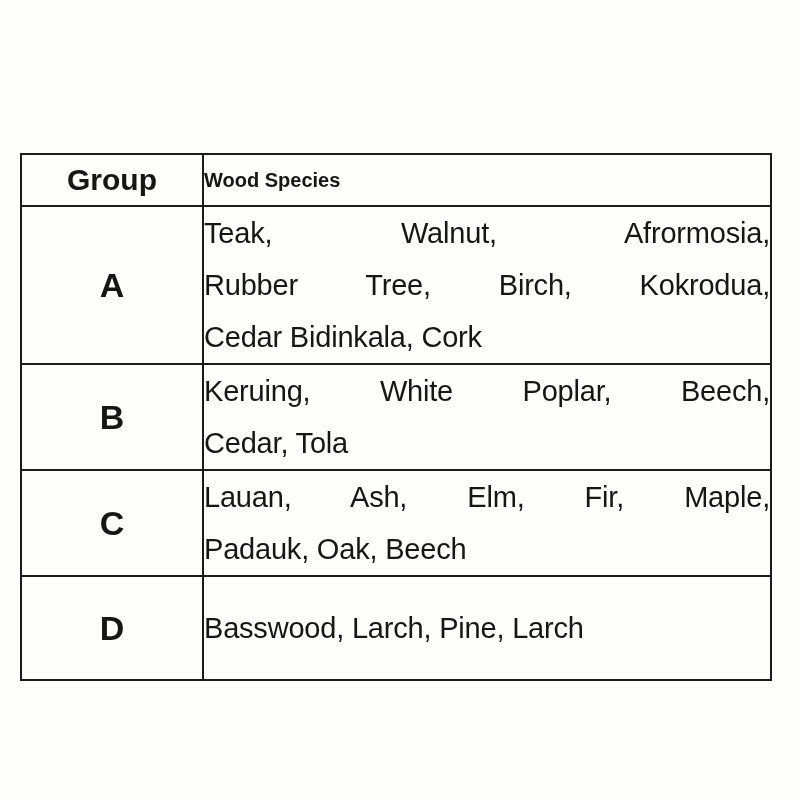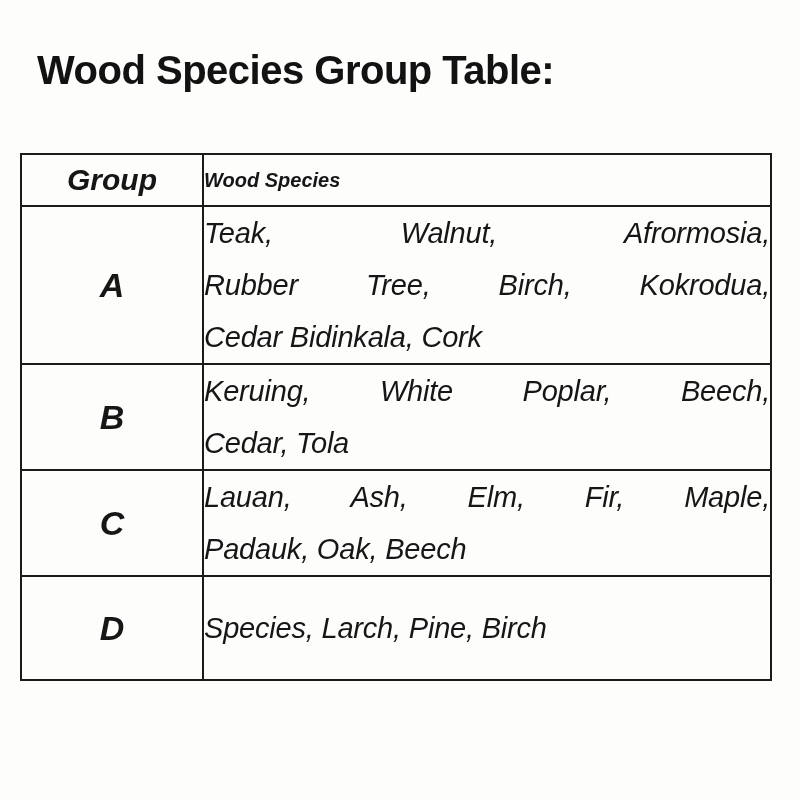--- a/index.html
+++ b/index.html
@@ -38,21 +38,20 @@
     color: #161616;
   }
   table.wood-table col.c-group   { width: 182px; }
   table.wood-table col.c-species { width: 568px; }
   table.wood-table th,
   table.wood-table td {
     border: 2px solid #1b1b1b;
     padding: 0;
     vertical-align: middle;
     background: #fdfdfc;
-    font-style: italic;
   }
   thead tr { height: 52px; }
   tbody tr { height: 104px; }
   th.h-group {
     text-align: center;
     font-weight: 700;
     font-size: 30px;
   }
   th.h-species {
     text-align: left;
@@ -80,21 +79,20 @@
   td.species-cell .lline {
     text-align: left;
     line-height: 52px;
     white-space: nowrap;
   }
 </style>
 </head>
 <body>
 
 <div class="page">
-  <h1 class="page-title">Wood Species Group Table:</h1>
 
   <table class="wood-table">
     <colgroup>
       <col class="c-group">
       <col class="c-species">
     </colgroup>
     <thead>
       <tr>
         <th class="h-group">Group</th>
         <th class="h-species">Wood Species</th>
@@ -119,18 +117,18 @@
         <tr>
           <td class="group-cell">C</td>
           <td class="species-cell">
             <div class="jline">Lauan, Ash, Elm, Fir, Maple,</div>
             <div class="lline">Padauk, Oak, Beech</div>
           </td>
         </tr>
         <tr>
           <td class="group-cell">D</td>
           <td class="species-cell">
-            <div class="lline">Species, Larch, Pine, Birch</div>
+            <div class="lline">Basswood, Larch, Pine, Larch</div>
           </td>
         </tr>
       </tbody>
   </table>
 </div>
 
 </body></html>

